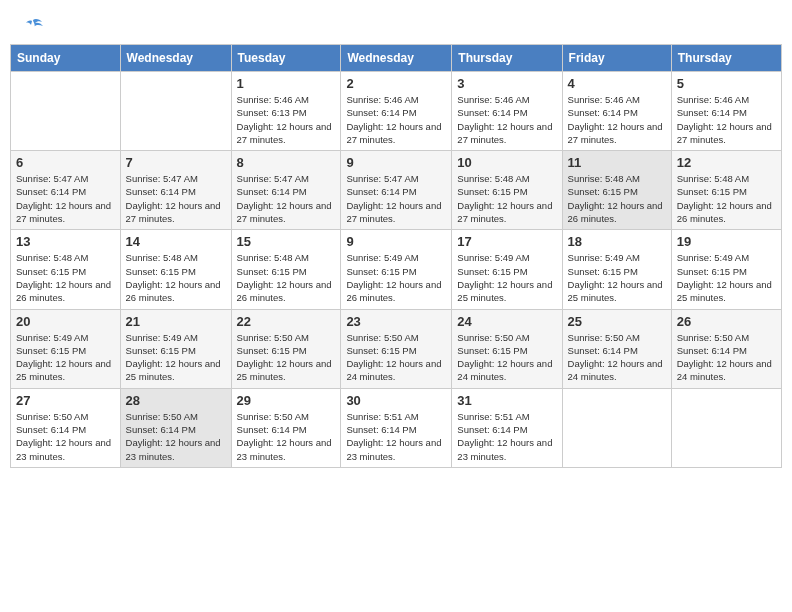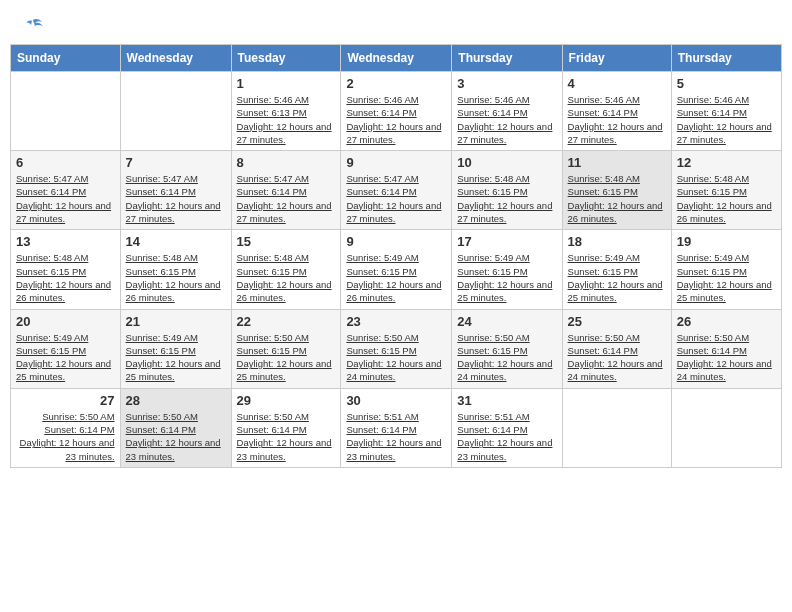--- a/index.html
+++ b/index.html
@@ -54,21 +54,20 @@
       font-size: 13px;
       font-weight: bold;
       color: #333;
       display: block;
       margin-bottom: 2px;
     }
     .day-info {
       font-size: 9.5px;
       color: #333;
       line-height: 1.4;
-      text-decoration: underline;
     }
     .empty-cell {
       background: #fff;
     }
     tr:nth-child(even) td {
       background-color: #f5f5f5;
     }
     tr:nth-child(odd) td {
       background-color: #fff;
     }
@@ -270,21 +269,21 @@
 Daylight: 12 hours and 24 minutes.</div>
         </td>
         <td style="background-color: rgb(245, 245, 245);">
           <span class="day-number">26</span>
           <div class="day-info" style="white-space: pre-line;">Sunrise: 5:50 AM
 Sunset: 6:14 PM
 Daylight: 12 hours and 24 minutes.</div>
         </td>
       </tr>
       <tr>
-        <td style="background-color: rgb(255, 255, 255); text-align: right;">
+        <td style="background-color: rgb(255, 255, 255);">
           <span class="day-number">27</span>
           <div class="day-info" style="white-space: pre-line;">Sunrise: 5:50 AM
 Sunset: 6:14 PM
 Daylight: 12 hours and 23 minutes.</div>
         </td>
         <td style="background-color: #e5e5e5;">
           <span class="day-number">28</span>
           <div class="day-info" style="white-space: pre-line;">Sunrise: 5:50 AM
 Sunset: 6:14 PM
 Daylight: 12 hours and 23 minutes.</div>

